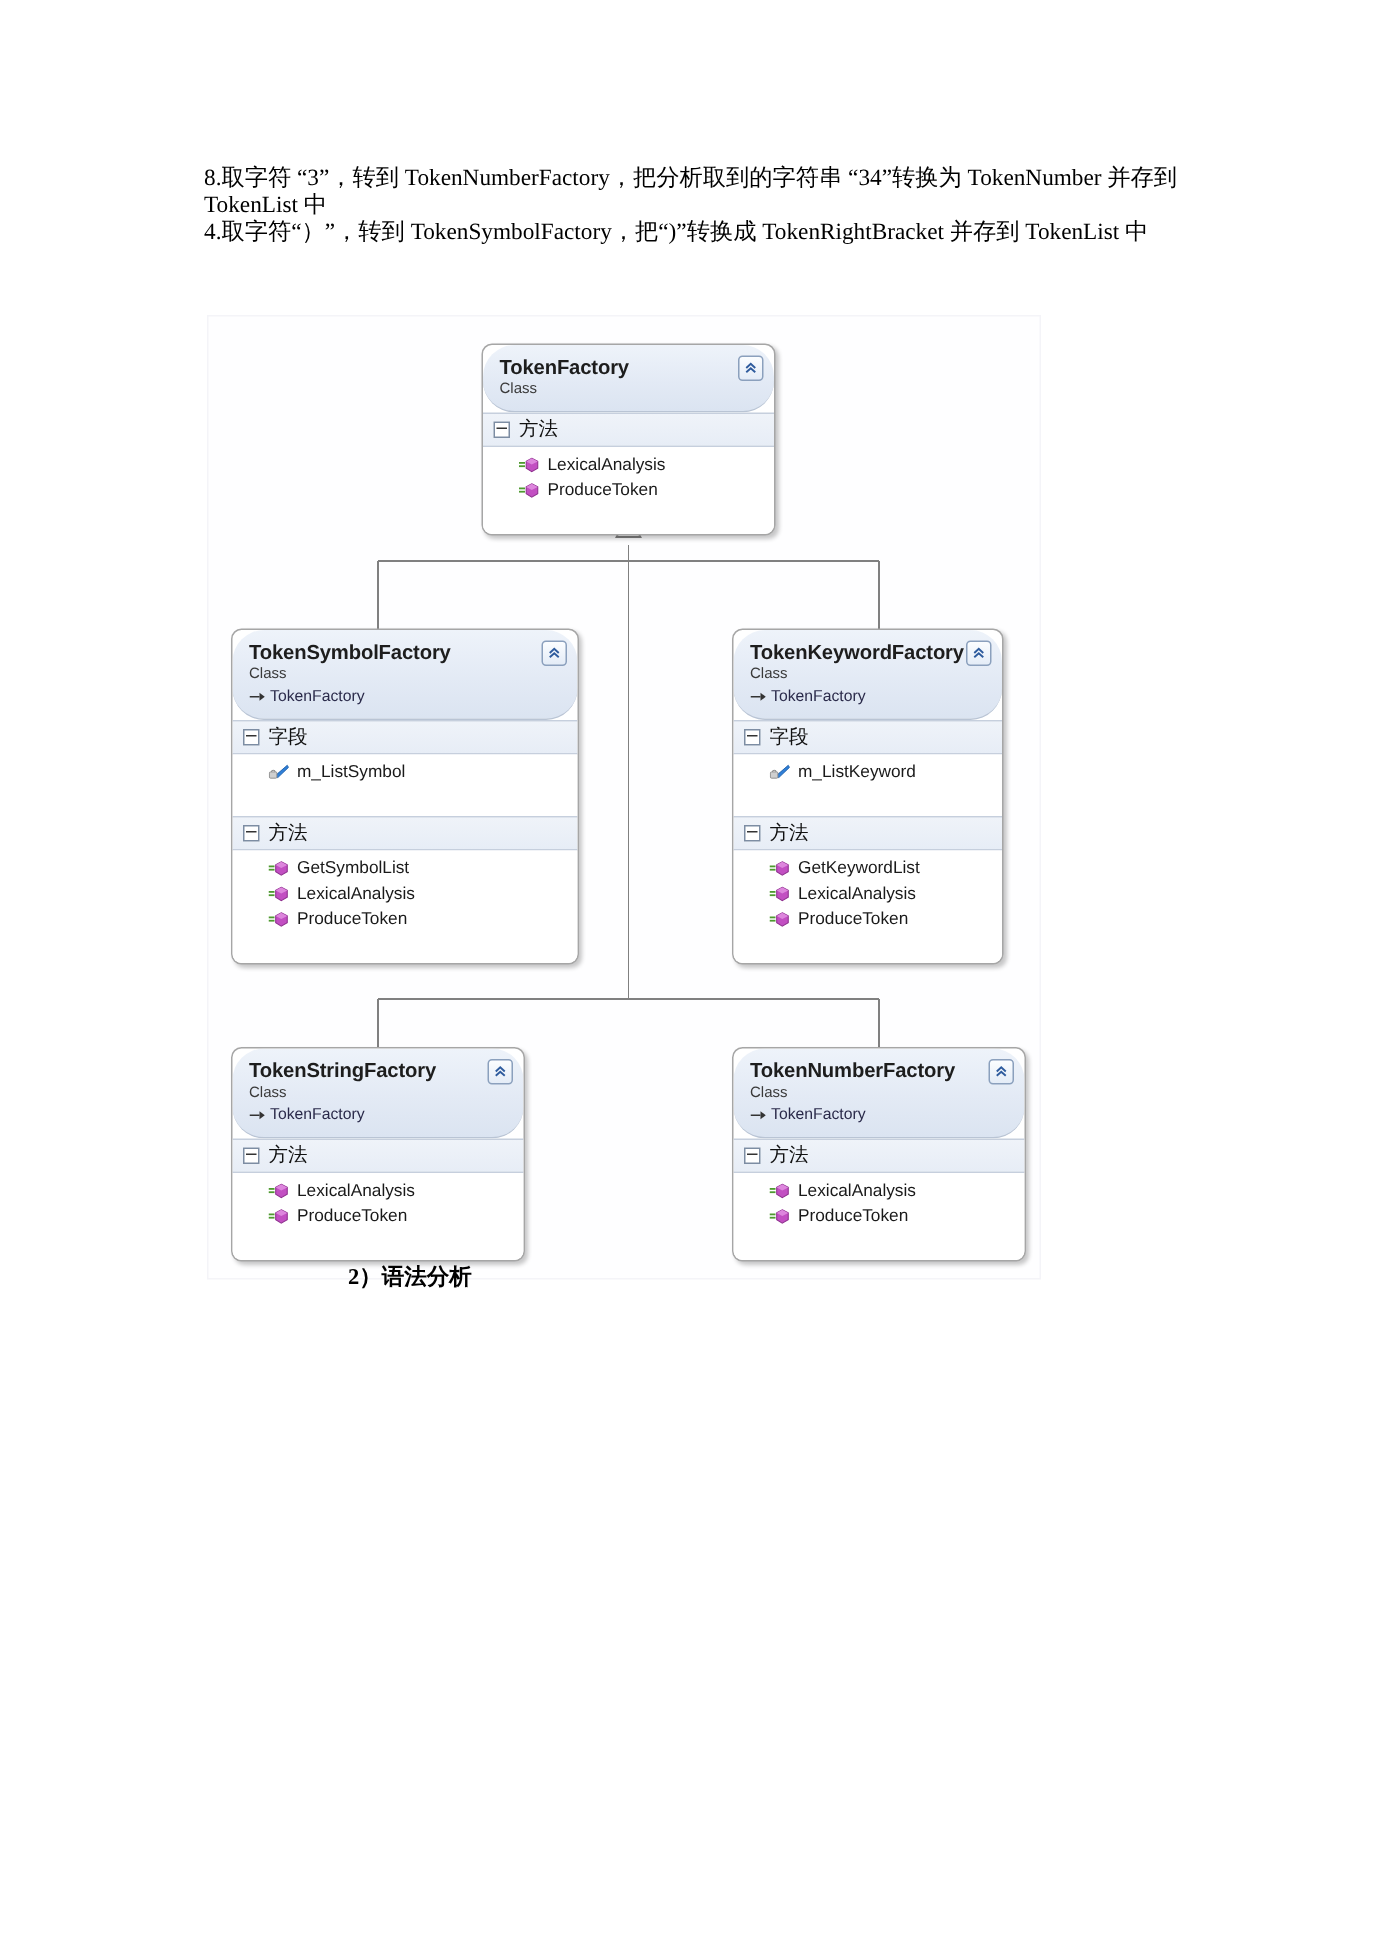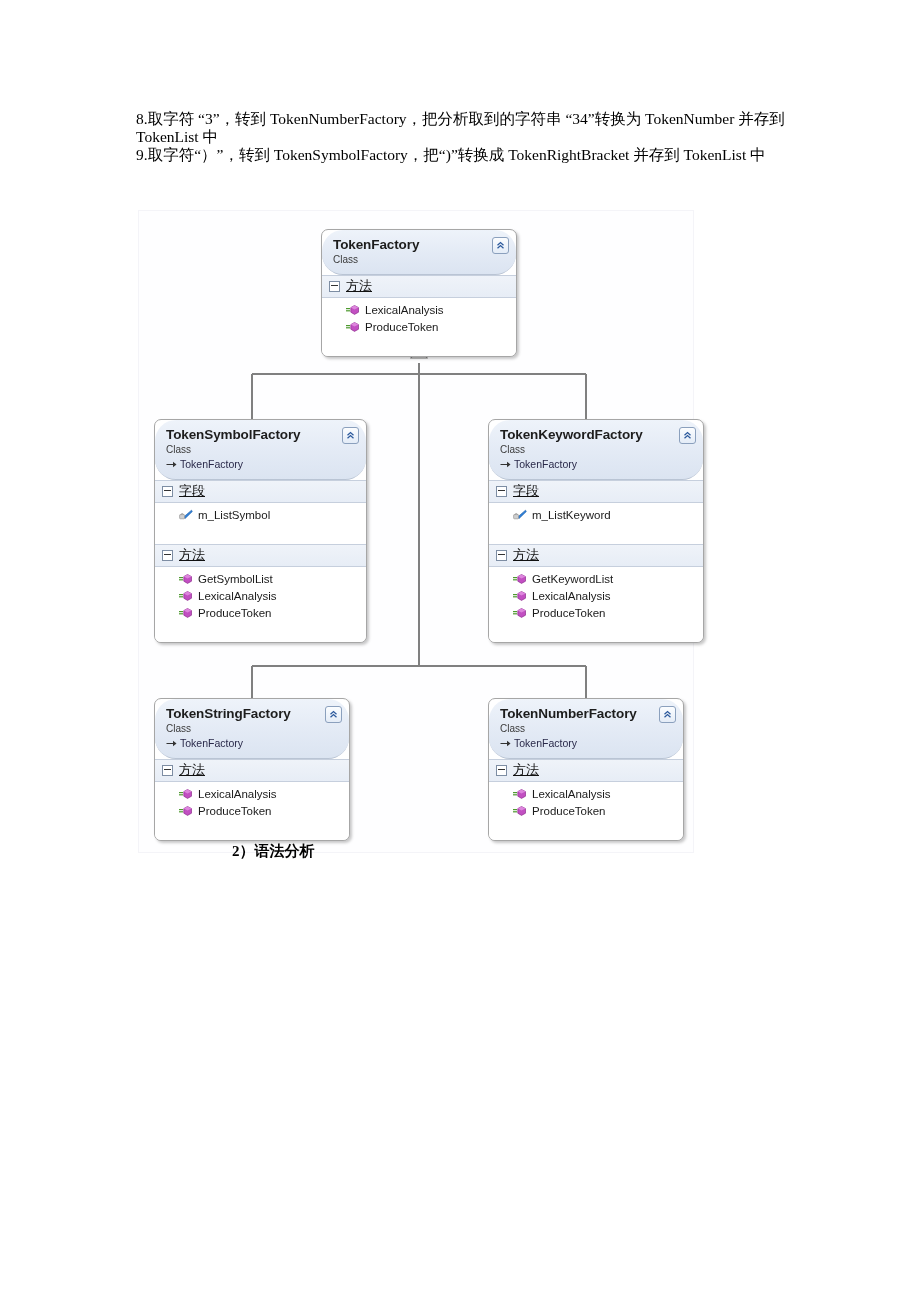--- a/index.html
+++ b/index.html
@@ -69,21 +69,21 @@
   }
 
   
   .sec{
     background:linear-gradient(to bottom,#eff3f9,#e7edf6);
     border-top:1px solid #c6cfdd;
     border-bottom:1px solid #c6cfdd;
     padding:2px 6px 3px 7px;
     display:flex;align-items:center;gap:6px;
   }
-  .sec-label{font-size:13px;color:#111;line-height:16px;text-decoration:underline;}
+  .sec-label{font-size:13px;color:#111;line-height:16px;}
   .expander{
     width:9px;height:9px;border:1px solid #7d8da3;background:#fff;
     position:relative;flex:0 0 auto;
   }
   .expander:before{
     content:"";position:absolute;left:1px;right:1px;top:3px;height:1px;background:#333;
   }
 
   .members{padding:3px 0 21px 0;background:#fff;}
   .member{
@@ -102,21 +102,21 @@
     font-size:15px;font-weight:bold;color:#000;
   }
 </style>
 </head>
 <body>
 
 <div class="page">
 
   <div class="prose">
     <p>8.取字符 “3”，转到 TokenNumberFactory，把分析取到的字符串 “34”转换为 TokenNumber 并存到 TokenList 中</p>
-    <p>9.取字符“）”，转到 TokenSymbolFactory，把“)”转换成 TokenRightBracket 并存到 TokenList 中</p>
+    <p>4.取字符“）”，转到 TokenSymbolFactory，把“)”转换成 TokenRightBracket 并存到 TokenList 中</p>
   </div>
 
   <div class="diagram-frame">
     <div class="diagram-canvas">
 
       <svg class="connectors" viewBox="0 0 556 643">
         <g stroke="#808080" stroke-width="1.2" fill="none" shape-rendering="crispEdges">
 
           <path d="M280,152 L280,455"></path>
 
@@ -166,21 +166,21 @@
                   <rect x="0" y="6.2" width="4" height="1.2" fill="#4e9a2f"></rect>
                   <polygon points="8.5,1.5 12.5,3.6 12.5,8.2 8.5,10.4 4.8,8.2 4.8,3.6" fill="#c24fc2" stroke="#8e2f8e" stroke-width="0.7"></polygon>
                   <polygon points="8.5,1.5 12.5,3.6 8.5,5.6 4.8,3.6" fill="#dd86dd"></polygon>
                 </svg>
             </span>
             <span>ProduceToken</span>
           </div>
         </div>
       </div>
 
-      <div class="cls" style="left:15px;top:208px;width:213px;">
+      <div class="cls" style="left:15px;top:208px;width:232px;">
         <div class="cls-head">
           <div class="cls-title">TokenSymbolFactory</div>
           <div class="cls-kind">Class</div>
           <div class="cls-base">
             <svg width="11" height="9" viewBox="0 0 11 9">
                 <line x1="0.5" y1="4.5" x2="7" y2="4.5" stroke="#333" stroke-width="1.1"></line>
                 <polygon points="7,1.8 10.5,4.5 7,7.2" fill="#333"></polygon>
               </svg>
             <span>TokenFactory</span>
           </div>
@@ -241,21 +241,21 @@
                   <rect x="0" y="6.2" width="4" height="1.2" fill="#4e9a2f"></rect>
                   <polygon points="8.5,1.5 12.5,3.6 12.5,8.2 8.5,10.4 4.8,8.2 4.8,3.6" fill="#c24fc2" stroke="#8e2f8e" stroke-width="0.7"></polygon>
                   <polygon points="8.5,1.5 12.5,3.6 8.5,5.6 4.8,3.6" fill="#dd86dd"></polygon>
                 </svg>
             </span>
             <span>ProduceToken</span>
           </div>
         </div>
       </div>
 
-      <div class="cls" style="left:349px;top:208px;width:216px;">
+      <div class="cls" style="left:349px;top:208px;width:181px;">
         <div class="cls-head">
           <div class="cls-title">TokenKeywordFactory</div>
           <div class="cls-kind">Class</div>
           <div class="cls-base">
             <svg width="11" height="9" viewBox="0 0 11 9">
                 <line x1="0.5" y1="4.5" x2="7" y2="4.5" stroke="#333" stroke-width="1.1"></line>
                 <polygon points="7,1.8 10.5,4.5 7,7.2" fill="#333"></polygon>
               </svg>
             <span>TokenFactory</span>
           </div>

